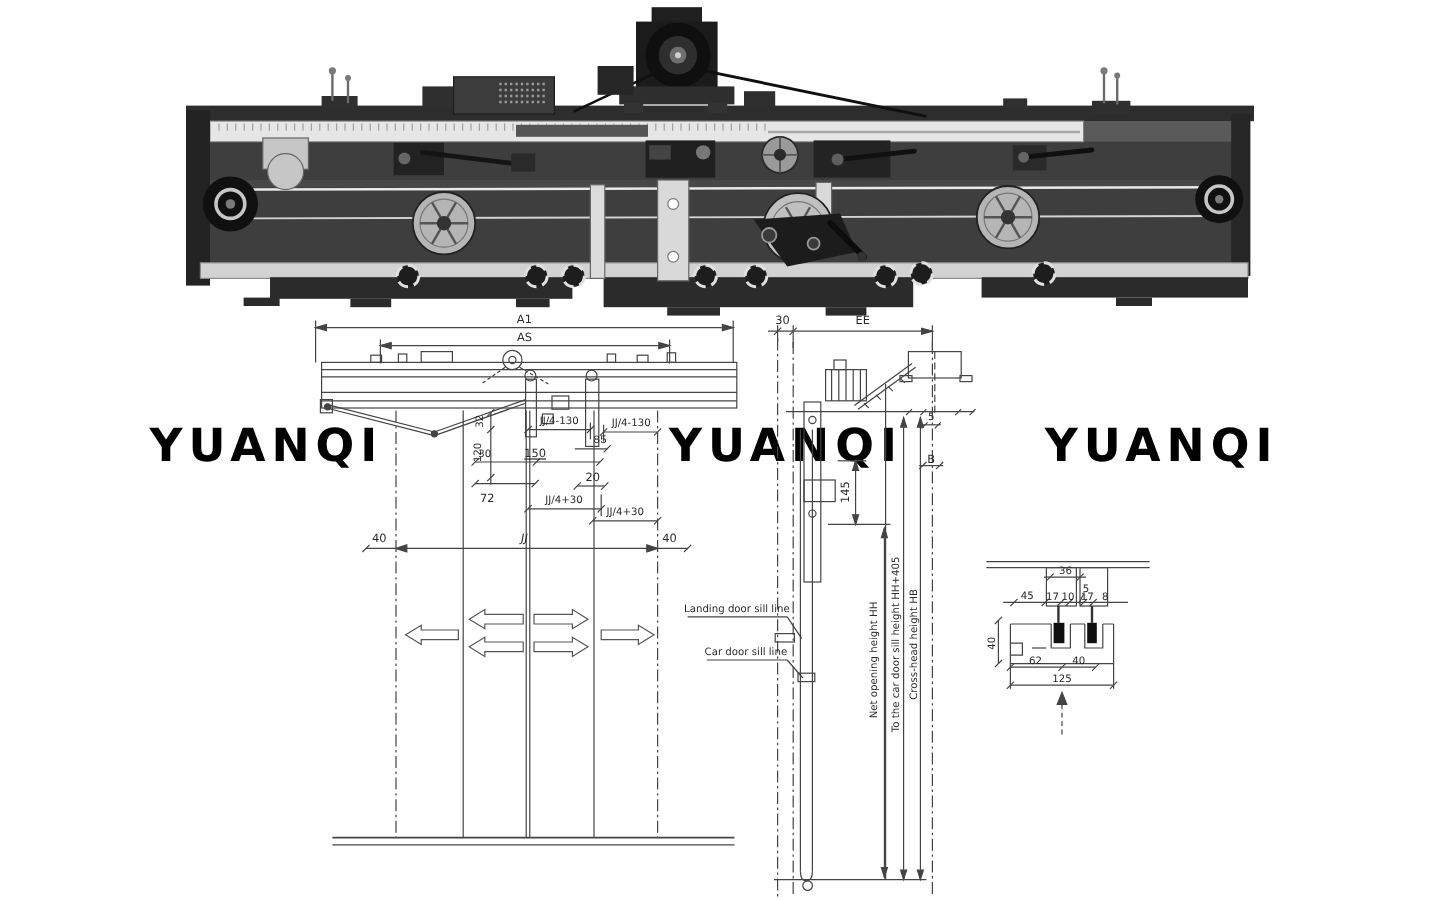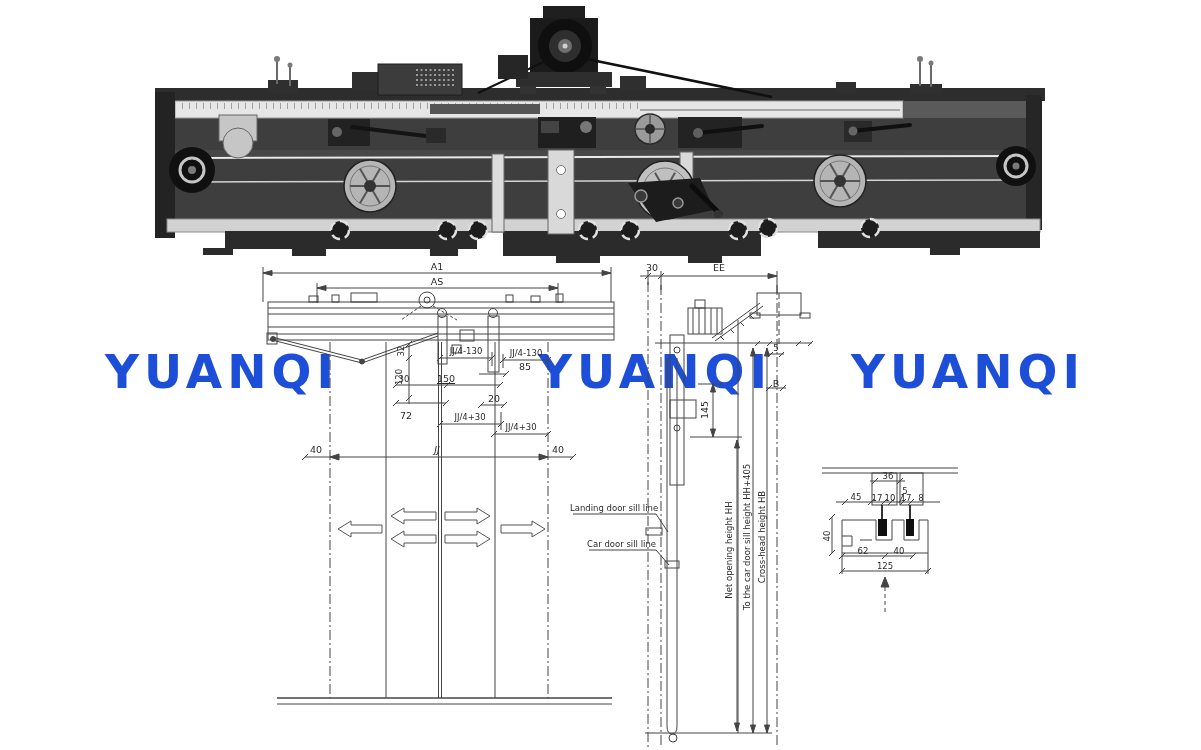--- a/index.html
+++ b/index.html
@@ -1,18 +1,18 @@
 <!DOCTYPE html>
 <html><head>
 <meta charset="utf-8">
 <style>
   html,body{margin:0;padding:0;background:#fff;}
   .stage{position:relative;width:1201px;height:750px;background:#ffffff;overflow:hidden;
          font-family:"DejaVu Sans", sans-serif;}
-  .watermark{position:absolute;z-index:0;font-size:47px;font-weight:700;color:#1d4ed8;
+  .watermark{position:absolute;z-index:0;font-size:38px;font-weight:700;color:#000000;
              letter-spacing:5px;transform:translate(-50%,-50%);white-space:nowrap;
              font-family:"DejaVu Sans", sans-serif;}
   svg.linework{position:absolute;left:0;top:0;z-index:1;}
   .dim{position:absolute;z-index:2;font-size:9.5px;line-height:1;color:#2b2b2b;
        white-space:nowrap;}
   .cx{transform:translateX(-50%);text-align:right;} 
   .rot{transform:translate(-50%,-50%) rotate(-90deg);transform-origin:center center;}
   .sm{font-size:8.5px;}
   .ra{text-align:right;}
 </style>
@@ -373,21 +373,21 @@
 
       <polygon points="885,577 881,587 889,587" fill="#444"></polygon>
       <line x1="885" y1="587" x2="885" y2="614" stroke-dasharray="4 3"></line>
     </g>
   </svg>
 
   <span class="dim cx" style="left:437px;top:262px;">A1</span>
   <span class="dim cx" style="left:437px;top:277px;">AS</span>
   <span class="dim cx sm" style="left:466px;top:347px;">JJ/4-130</span>
   <span class="dim cx sm" style="left:526px;top:349px;">JJ/4-130</span>
-  <span class="dim cx" style="left:525px;top:362px;">85</span>
+  <span class="dim cx" style="left:500px;top:362px;font-family:Liberation Mono, monospace;">85</span>
   <span class="dim cx sm" style="left:404px;top:375px;">30</span>
   <span class="dim cx" style="left:446px;top:374px;text-decoration:underline;">150</span>
   <span class="dim cx" style="left:406px;top:392px;margin-top:19px;">72</span>
   <span class="dim cx" style="left:494px;top:394px;">20</span>
   <span class="dim sm rot" style="left:401px;top:351px;">32</span>
   <span class="dim sm rot" style="left:399px;top:377px;">120</span>
   <span class="dim cx sm" style="left:470px;top:413px;">JJ/4+30</span>
   <span class="dim cx sm" style="left:521px;top:423px;">JJ/4+30</span>
   <span class="dim cx" style="left:316px;top:445px;">40</span>
   <span class="dim cx" style="left:437px;top:445px;font-style:italic;">JJ</span>

